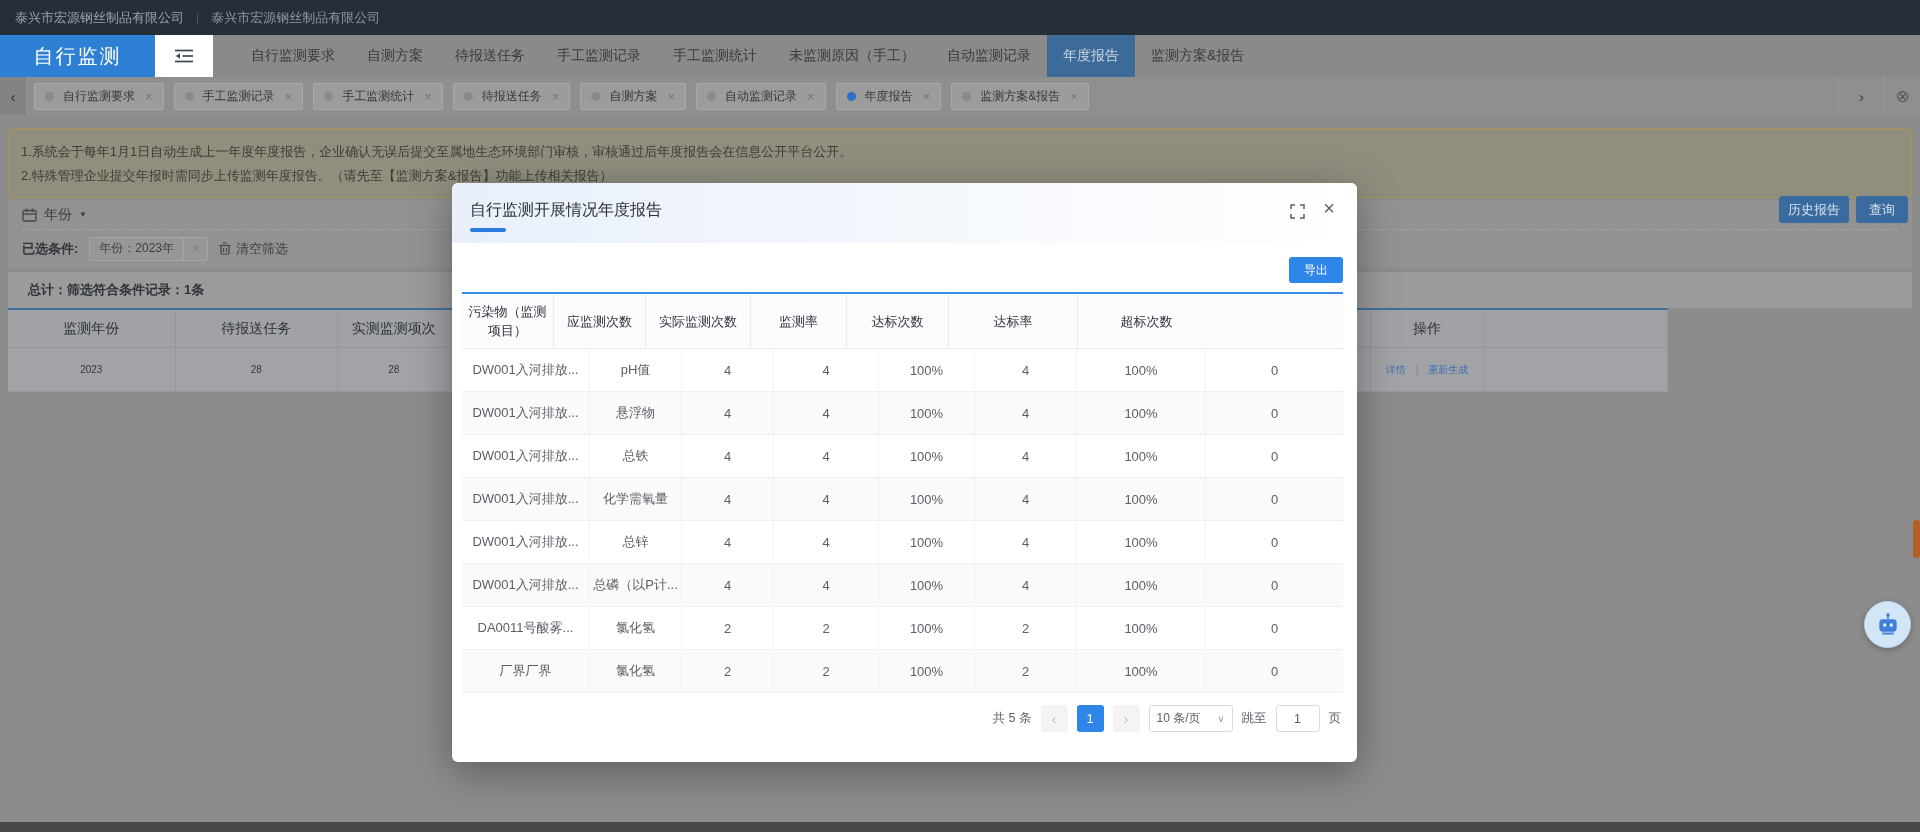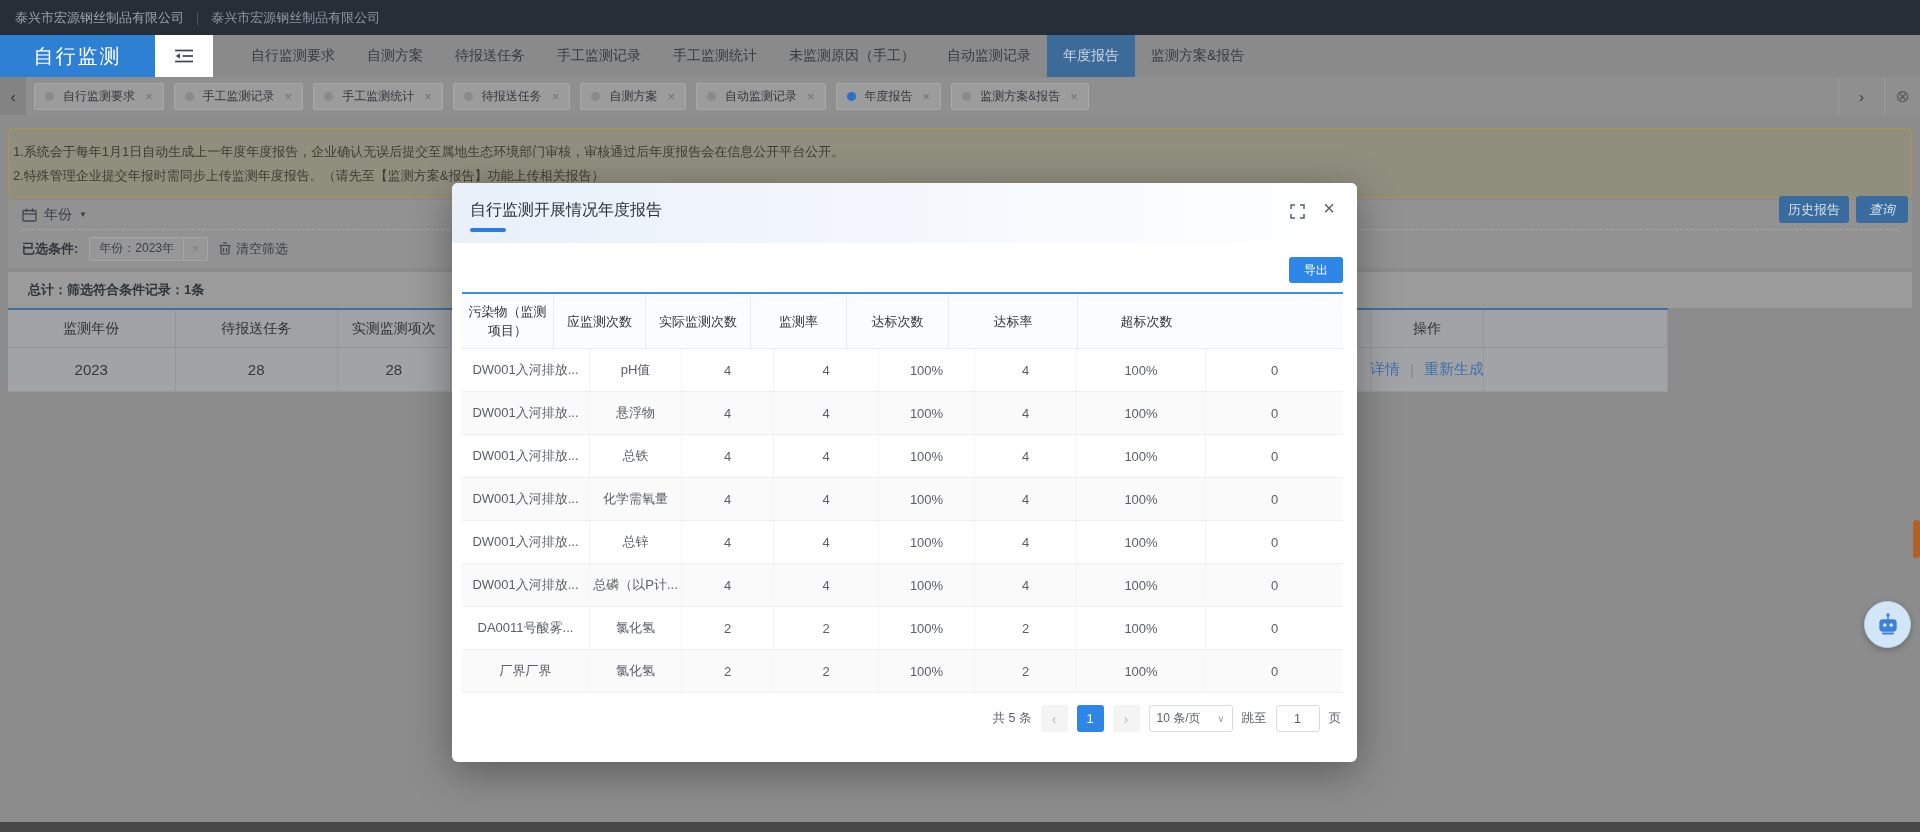--- a/index.html
+++ b/index.html
@@ -26,44 +26,44 @@
   #tabs{display:flex;gap:10px;margin-left:8px;flex:1;overflow:hidden;}
   .tab-chip{height:27px;background:#9c9c9c;border:1px solid #a9a9a9;border-radius:2px;display:flex;align-items:center;padding:0 10px;font-size:12px;color:#33373c;cursor:pointer;white-space:nowrap;}
   .tab-dot{width:9px;height:9px;border-radius:50%;background:#8a8a8a;margin-right:9px;}
   .tab-chip.active .tab-dot{background:#2b6fc8;}
   .tab-close{margin-left:10px;color:#737373;font-size:13px;}
   #tab-right{margin-left:auto;display:flex;align-items:center;height:38px;}
   #tab-next{width:46px;height:38px;border-left:1px solid #9c9c9c;display:flex;align-items:center;justify-content:center;color:#33373c;font-size:15px;cursor:pointer;}
   #tab-closeall{width:36px;height:38px;border-left:1px solid #9c9c9c;display:flex;align-items:center;justify-content:center;color:#595959;font-size:17px;cursor:pointer;}
 
   
-  #notice{left:8px;top:128px;width:1904px;height:70px;background:#908e7d;border:1px solid #ab9552;border-radius:4px;padding:11px 4px;font-size:13px;color:#3f3d32;line-height:24px;}
+  #notice{left:8px;top:128px;width:1904px;height:70px;background:#908e7d;border:1px solid #ab9552;border-radius:4px;padding:11px 12px;font-size:13px;color:#3f3d32;line-height:24px;}
 
   
   #filter-card{left:8px;top:200px;width:1904px;height:68px;background:#929292;padding:0 14px;}
   #year-row{height:30px;display:flex;align-items:center;gap:7px;border-bottom:1px dashed #a6a6a6;}
   #year-label{font-size:14px;color:#3a3f46;}
   .caret-down{font-size:8px;color:#3a3f46;}
   #selected-row{height:37px;display:flex;align-items:center;gap:11px;}
   #selected-label{font-size:13px;font-weight:bold;color:#31363c;}
   .chip{height:24px;border:1px solid #a6a6a6;border-radius:2px;display:flex;align-items:center;padding:0 0 0 9px;font-size:12px;color:#3a3f46;background:#979797;}
   .chip-x{margin-left:9px;padding:0 8px;color:#7c7c7c;font-size:12px;border-left:1px solid #a6a6a6;height:100%;display:flex;align-items:center;cursor:pointer;}
   #clear-filter{display:flex;align-items:center;gap:5px;font-size:13px;color:#3a3f46;cursor:pointer;}
   .dim-btn{background:#3a6b9e;color:#d3e0ef;font-size:13px;border-radius:3px;display:flex;align-items:center;justify-content:center;cursor:pointer;}
   #history-btn{left:1779px;top:196px;width:70px;height:27px;}
-  #query-btn{left:1856px;top:196px;width:52px;height:27px;font-style:italic;}
+  #query-btn{left:1856px;top:196px;width:52px;height:27px;}
 
   
   #total-strip{left:8px;top:272px;width:1904px;height:36px;background:#9b9b9b;display:flex;align-items:center;padding-left:20px;font-size:13px;font-weight:bold;color:#2f343a;}
 
   
   #bg-table{left:8px;top:308px;width:1660px;border-top:2px solid #41709f;}
   .bg-row{display:flex;}
   .bg-th{height:38px;background:#a0a2a5;display:flex;align-items:center;justify-content:center;font-size:14px;color:#2e3338;font-weight:500;border-right:1px solid #939598;border-bottom:1px solid #939598;white-space:nowrap;overflow:hidden;}
-  .bg-td{height:44px;background:#a2a3a6;display:flex;align-items:center;justify-content:center;font-size:15px;color:#34373c;border-right:1px solid #97989b;border-bottom:1px solid #97989b;white-space:nowrap;overflow:hidden;}
+  .bg-td{height:44px;background:#a2a3a6;display:flex;align-items:center;justify-content:center;font-size:10px;color:#34373c;border-right:1px solid #97989b;border-bottom:1px solid #97989b;white-space:nowrap;overflow:hidden;}
   .bg-link{color:#3f70ad;cursor:pointer;}
   .bg-link-sep{color:#84868a;margin:0 10px;}
 
   
   #scroll-hint{left:1913px;top:520px;width:7px;height:38px;background:#b55f28;border-radius:3px;z-index:4;}
   #assistant{left:1864px;top:601px;width:47px;height:47px;border-radius:50%;background:#d3e6f8;border:1px solid #b9d5ee;box-shadow:0 2px 6px rgba(0,0,0,.25);display:flex;align-items:center;justify-content:center;z-index:5;cursor:pointer;}
   #bottom-strip{left:0;top:822px;width:1920px;height:10px;background:#484848;}
 
   
   #modal{left:452px;top:183px;width:905px;height:579px;background:#fff;border-radius:6px;box-shadow:0 10px 40px rgba(0,0,0,.35);z-index:10;}

